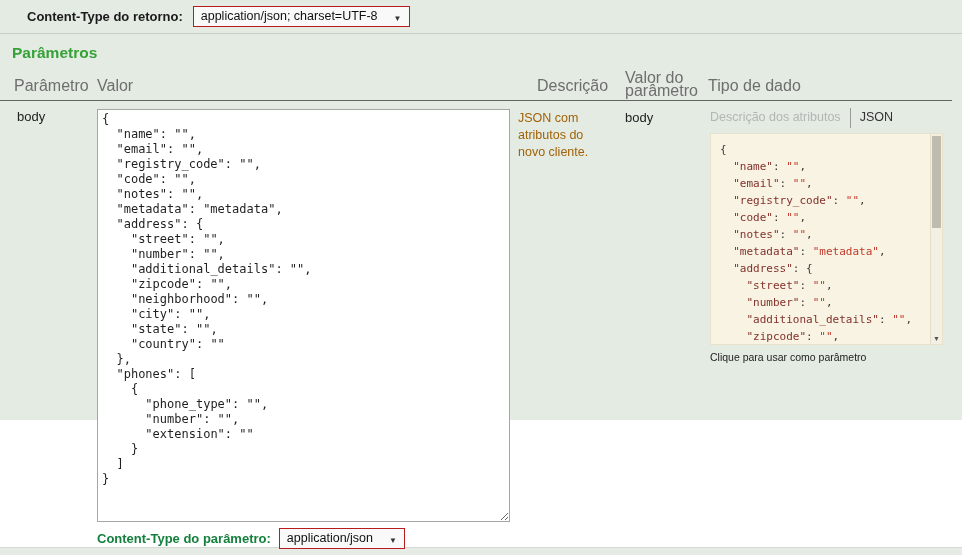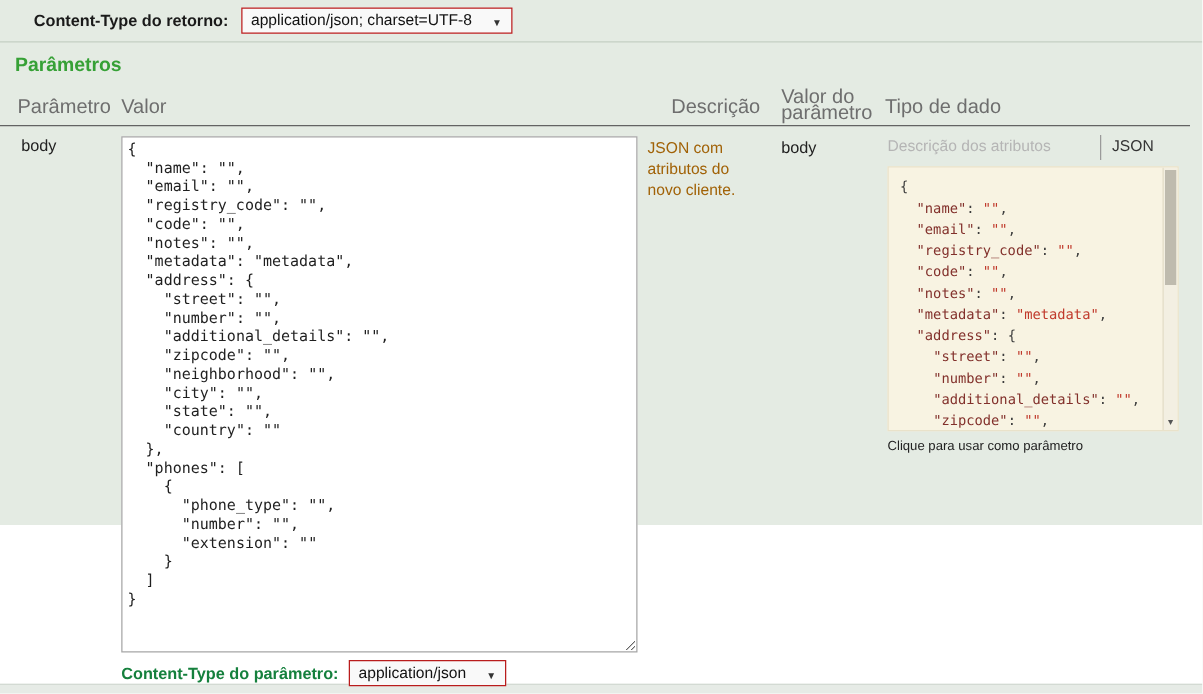--- a/index.html
+++ b/index.html
@@ -44,21 +44,21 @@
     box-sizing:border-box; font:12px/15px "DejaVu Sans Mono", monospace;
     padding:2px 4px; border:1px solid #a6a6a6; color:#1f1f1f; background:#fff;
     resize:both; overflow:auto; outline:none;
   }
 
   .desc { position:absolute; left:518px; top:110px; width:94px; font-size:12.5px; line-height:17px; color:#a16207; }
   .ptype { position:absolute; left:625px; top:110px; font-size:13px; color:#222; }
 
   .tabs { position:absolute; left:710px; top:108px; font-size:12.5px; display:flex; align-items:stretch; }
   .tab-inactive { color:#b5b5b5; padding:2px 9px 4px 0; cursor:default; }
-  .tab-active { color:#333; border-left:1px solid #9a9a9a; padding:2px 6px 4px 9px; cursor:default;margin-left:30px; }
+  .tab-active { color:#333; border-left:1px solid #9a9a9a; padding:2px 6px 4px 9px; cursor:default; }
 
   .code-box {
     position:absolute; left:710px; top:133px; width:233px; height:212px;
     background:#f8f3e2; border:1px solid #e9e2ca; box-sizing:border-box;
     overflow:hidden; cursor:pointer;
   }
   .code-inner { padding:7px 9px; font:11px/17px "DejaVu Sans Mono", monospace; color:#3c3c3c; white-space:pre; }
   .code-line { white-space:pre; }
   .jkey { color:#82302b; }
   .jstr { color:#c0392b; }

